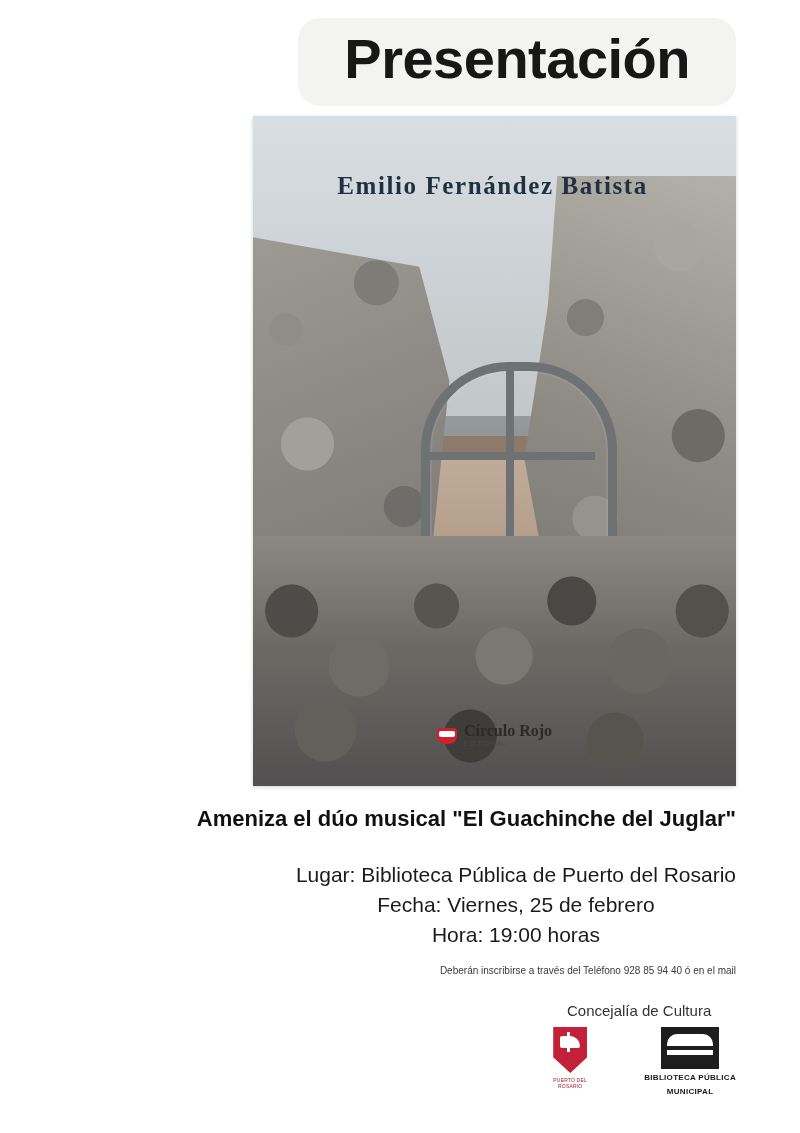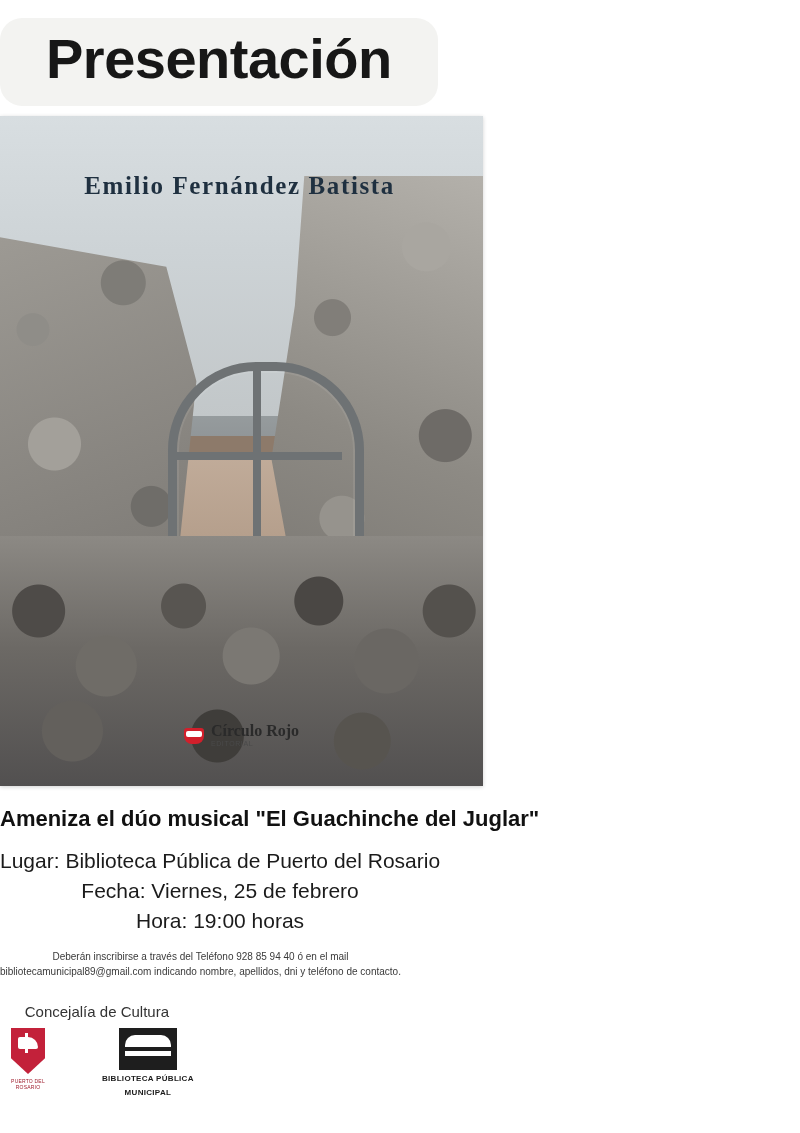--- a/index.html
+++ b/index.html
@@ -10,26 +10,26 @@
   body {
     width: 800px;
     height: 1133px;
     font-family: "Liberation Sans", sans-serif;
     color: #1b1b1b;
     position: relative;
     overflow: hidden;
   }
 
   .poster {
-    width: 800px;
+    width: 736px;
     height: 1133px;
     position: relative;
     display: flex;
     flex-direction: column;
-    align-items: flex-start;
+    align-items: flex-end;
   }
 
   
   .title-banner {
     margin-top: 18px;
     background: #f3f3f1;
     border-radius: 22px;
     padding: 10px 46px 16px 46px;
     box-shadow: 0 0 0 0 rgba(0,0,0,0);
   }
@@ -264,21 +264,21 @@
 
   
   .duo {
     margin-top: 20px;
     font-size: 22px;
     font-weight: bold;
     color: #111;
     text-align: center;
   }
   .details {
-    margin-top: 14px;
+    margin-top: 28px;
     text-align: center;
   }
   .details div {
     font-size: 21px;
     line-height: 1.45;
     color: #1b1b1b;
   }
   .note {
     margin-top: 12px;
     text-align: center;
@@ -409,21 +409,20 @@
   <div class="duo">Ameniza el dúo musical "El Guachinche del Juglar"</div>
 
   <div class="details">
     <div>Lugar: Biblioteca Pública de Puerto del Rosario</div>
     <div>Fecha: Viernes, 25 de febrero</div>
     <div>Hora: 19:00 horas</div>
   </div>
 
   <div class="note">
     <div>Deberán inscribirse a través del Teléfono 928 85 94 40 ó en el mail</div>
-    <div>bibliotecamunicipal89@gmail.com indicando nombre, apellidos, dni y teléfono de contacto.</div>
   </div>
 
   <div class="footer">
     <div class="dept">Concejalía de Cultura</div>
     <div class="logos">
       <div class="logo-town">
         <div class="shield"></div>
         <div class="caption">PUERTO DEL ROSARIO</div>
       </div>
       <div class="logo-lib">

